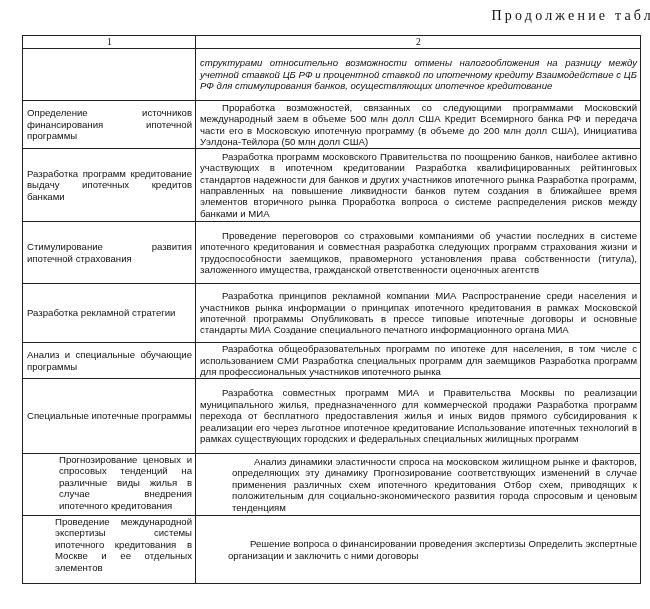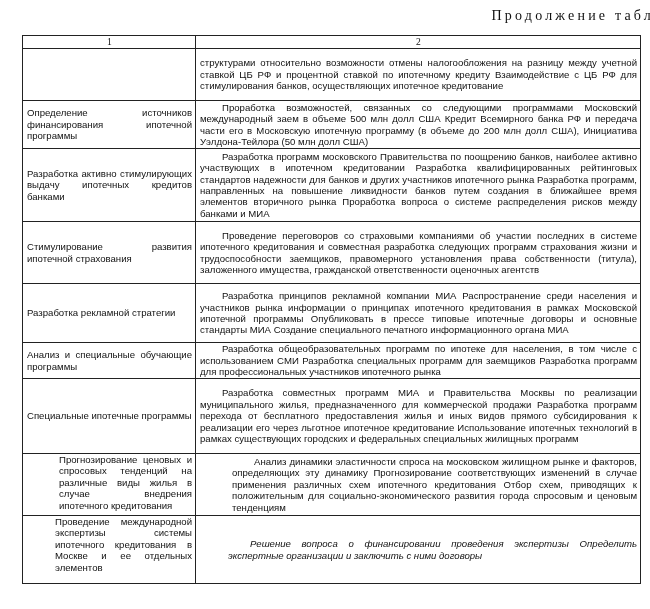--- a/index.html
+++ b/index.html
@@ -30,22 +30,22 @@
   td.right .para { text-indent: 22px; display: block; }
   tr.r1 td { height: 51px; }
   tr.r2 td { height: 47px; }
   tr.r3 td { height: 72px; }
   tr.r4 td { height: 61px; }
   tr.r5 td { height: 58px; }
   tr.r6 td { height: 35px; }
   tr.r7 td { height: 74px; }
   tr.r8 td { height: 61px; padding-left: 36px; }
   tr.r9 td { height: 67px; padding-left: 32px; }
-  tr.r9 td.right { vertical-align: middle; font-style: italic; }
-  tr.r1 td.right .para { text-indent: 0; }
+  tr.r9 td.right { vertical-align: middle; }
+  tr.r1 td.right .para { text-indent: 0; font-style: italic; }
 </style>
 </head>
 <body>
 
 <div class="caption">Продолжение табл</div>
 
 <table class="doc">
   <colgroup>
       <col class="c1">
       <col class="c2">
@@ -63,21 +63,21 @@
           <span class="para">структурами относительно возможности отмены налогообложения на разницу между учетной ставкой ЦБ РФ и процентной ставкой по ипотечному кредиту Взаимодействие с ЦБ РФ для стимулирования банков, осуществляющих ипотечное кредитование</span>
         </td>
     </tr>
     <tr class="r2">
       <td class="left">Определение источников финансирования ипотечной программы</td>
       <td class="right">
           <span class="para">Проработка возможностей, связанных со следующими программами Московский международный заем в объеме 500 млн долл США Кредит Всемирного банка РФ и передача части его в Московскую ипотечную программу (в объеме до 200 млн долл США), Инициатива Уэлдона-Тейлора (50 млн долл США)</span>
         </td>
     </tr>
     <tr class="r3">
-      <td class="left">Разработка активно стимулирующих выдачу ипотечных кредитов банками</td>
+      <td class="left">Разработка программ кредитование выдачу ипотечных кредитов банками</td>
       <td class="right">
           <span class="para">Разработка программ московского Правительства по поощрению банков, наиболее активно участвующих в ипотечном кредитовании Разработка квалифицированных рейтинговых стандартов надежности для банков и других участников ипотечного рынка Разработка программ, направленных на повышение ликвидности банков путем создания в ближайшее время элементов вторичного рынка Проработка вопроса о системе распределения рисков между банками и МИА</span>
         </td>
     </tr>
     <tr class="r4">
       <td class="left">Стимулирование развития ипотечной страхования</td>
       <td class="right">
           <span class="para">Проведение переговоров со страховыми компаниями об участии последних в системе ипотечного кредитования и совместная разработка следующих программ страхования жизни и трудоспособности заемщиков, правомерного установления права собственности (титула), заложенного имущества, гражданской ответственности оценочных агентств</span>
         </td>
     </tr>

